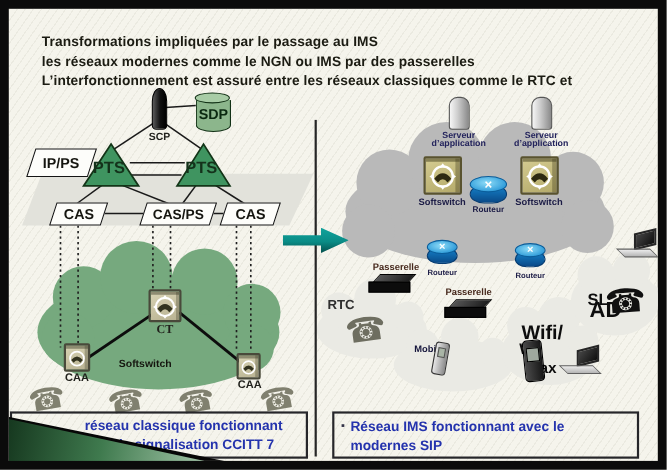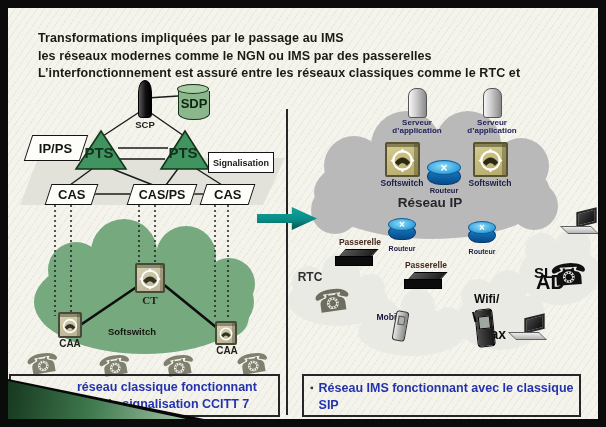--- a/index.html
+++ b/index.html
@@ -138,23 +138,20 @@
     <div class="abs lbl" style="left:0;top:9px;width:32px;font-size:13px;color:#0a2810;">SDP</div>
   </div>
 
   <div class="abs para" style="left:20px;top:127px;width:56px;height:26px;">
     <span style="font-size:13px;">IP/PS</span>
   </div>
 
   <div class="abs lbl" style="left:66px;top:137px;width:50px;font-size:15px;color:#14321b;">PTS</div>
   <div class="abs lbl" style="left:150px;top:137px;width:50px;font-size:15px;color:#14321b;">PTS</div>
 
-  <div class="abs rectbox" style="left:200px;top:144px;width:66px;height:21px;">
-    <span style="font-size:9px;font-weight:bold;color:#1a1a14;">Signalisation</span>
-  </div>
 
   <div class="abs para" style="left:40px;top:176px;width:47px;height:21px;">
     <span style="font-size:13px;">CAS</span>
   </div>
   <div class="abs para" style="left:122px;top:176px;width:64px;height:21px;">
     <span style="font-size:12.5px;">CAS/PS</span>
   </div>
   <div class="abs para" style="left:195px;top:176px;width:49px;height:21px;">
     <span style="font-size:13px;">CAS</span>
   </div>
@@ -232,21 +229,20 @@
       <circle cx="15" cy="15" r="9.5" fill="none" stroke="#fff" stroke-width="2.2"></circle>
       <path d="M7,17 Q15,7 23,17 L19.5,20.5 Q15,14.5 10.5,20.5 Z" fill="#2e2a12"></path>
       <polygon points="15,2.5 12,6.5 18,6.5" fill="#fff"></polygon>
           <polygon points="15,27.5 12,23.5 18,23.5" fill="#fff"></polygon>
       <polygon points="2.5,15 6.5,12 6.5,18" fill="#fff"></polygon>
           <polygon points="27.5,15 23.5,12 23.5,18" fill="#fff"></polygon>
     </svg>
   </div>
   <div class="abs lbl" style="left:452px;top:171px;width:60px;font-size:8.5px;color:#1c1c46;">Softswitch</div>
 
-  <div class="abs lbl" style="left:382px;top:188px;width:80px;font-size:13.5px;color:#27272b;">Réseau IP</div>
 
   <div class="abs router" style="left:419px;top:152px;width:34px;height:25px;">
     <div class="rb"></div>
     <div class="rt">
           <span>×</span>
         </div>
   </div>
   <div class="abs lbl" style="left:412px;top:179px;width:48px;font-size:7.5px;color:#1c1c46;">Routeur</div>
 
   <div class="abs router" style="left:380px;top:210px;width:28px;height:22px;">
@@ -278,21 +274,21 @@
   </div>
 
   <div class="abs lbl" style="left:286px;top:263px;width:32px;font-size:12px;color:#2f2f2f;">RTC</div>
   <span class="abs phoneglyph" style="left:306px;top:278px;font-size:30px;color:#6e6e60;transform:rotate(-8deg);">☎</span>
 
   <div class="abs lbl" style="left:364px;top:305px;width:36px;font-size:8.5px;color:#16163c;">Mobile</div>
   <div class="abs mobilephone" style="left:386px;top:303px;width:13px;height:30px;transform:rotate(10deg);">
     <div class="mscr"></div>
   </div>
 
-  <div class="abs lbl" style="left:466px;top:285px;width:42px;font-size:12px;color:#0d0d0d;text-align:left;">Wifi/</div>
+  <div class="abs lbl" style="left:466px;top:285px;width:42px;font-size:18px;color:#0d0d0d;text-align:left;">Wifi/</div>
   <div class="abs lbl" style="left:464px;top:302px;width:28px;font-size:14px;color:#0d0d0d;text-align:left;">Wi</div>
   <div class="abs lbl" style="left:470px;top:319px;width:36px;font-size:14px;color:#0d0d0d;text-align:left;">max</div>
   <div class="abs pda" style="left:468px;top:301px;width:18px;height:38px;transform:rotate(-6deg);">
     <div class="pscr"></div>
   </div>
   <div class="abs laptop" style="left:504px;top:308px;width:36px;height:24px;">
     <div class="lscr"></div>
         <div class="lbase"></div>
   </div>
 
@@ -300,21 +296,21 @@
   <div class="abs lbl" style="left:526px;top:257px;width:26px;font-size:15px;color:#0d0d0d;text-align:left;">SL</div>
   <span class="abs phoneglyph" style="left:542px;top:252px;font-size:30px;color:#101010;transform:rotate(-4deg);">☎</span>
   <div class="abs laptop" style="left:556px;top:202px;width:36px;height:24px;">
     <div class="lscr"></div>
         <div class="lbase"></div>
   </div>
 
   <div class="abs capbox" style="left:294px;top:366px;width:279px;height:43px;">
     <div style="position:absolute;left:6px;top:4px;right:4px;display:flex;align-items:flex-start;">
       <span style="font-size:10px;color:#333347;margin:2px 5px 0 0;">▪</span>
-      <span class="captext">Réseau IMS fonctionnant avec le classique SIP</span>
+      <span class="captext">Réseau IMS fonctionnant avec le modernes SIP</span>
     </div>
   </div>
 
   <div class="abs swooshB" style="left:0;top:371px;width:196px;height:40px;"></div>
   <div class="abs swooshG" style="left:0;top:373px;width:178px;height:38px;"></div>
 
  </div>
 </div>
 
 </body></html>

